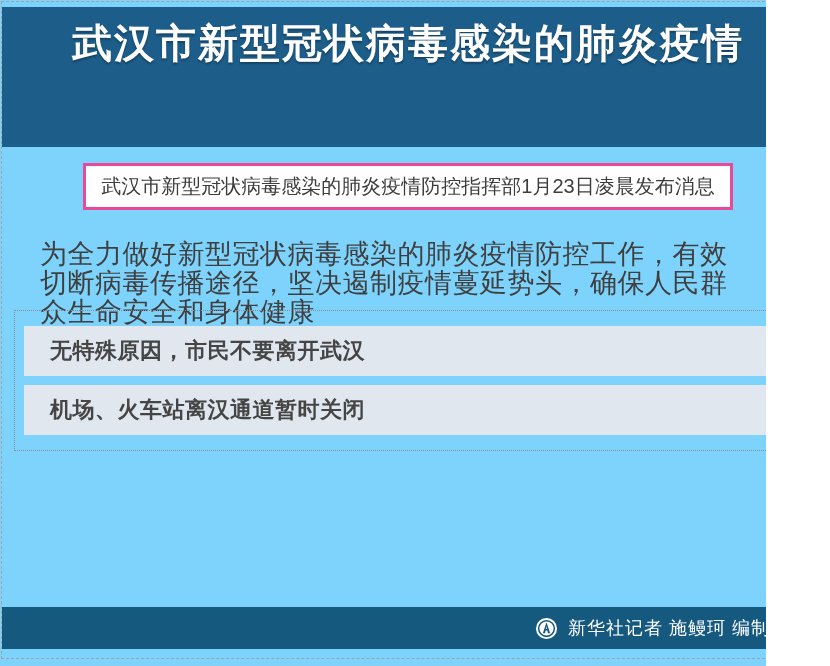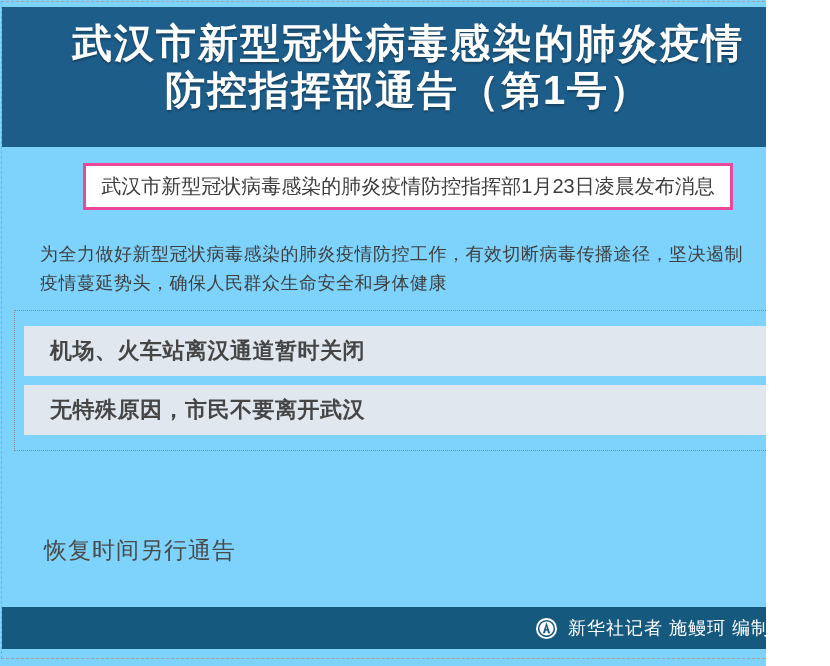--- a/index.html
+++ b/index.html
@@ -60,21 +60,21 @@
     padding:7px 15px;
     font-size:20px;
     color:#3d3d3d;
     white-space:nowrap;
   }
   
   .intro{
     position:absolute;
     left:38px; top:240px;
     width:706px;
-    font-size:18px;
+    font-size:27px;
     line-height:29px;
     color:#3f3f3f;
     letter-spacing:0.5px;
   }
   
   .measures-box{
     position:absolute;
     left:12px; top:310px;
     width:786px;
     border:1px dotted #8d8d8d;
@@ -130,35 +130,33 @@
 <body>
 
 <div class="page">
 
   <div class="outer-frame"></div>
 
   <div class="content">
 
     <div class="header">
       <div class="t">武汉市新型冠状病毒感染的肺炎疫情</div>
-      <div class="t">防控指挥部通告（第1号）</div>
     </div>
 
     <div class="banner-row">
       <div class="banner-box">武汉市新型冠状病毒感染的肺炎疫情防控指挥部1月23日凌晨发布消息</div>
     </div>
 
     <div class="intro">为全力做好新型冠状病毒感染的肺炎疫情防控工作，有效切断病毒传播途径，坚决遏制疫情蔓延势头，确保人民群众生命安全和身体健康</div>
 
     <div class="measures-box">
+      <div class="measure-bar">无特殊原因，市民不要离开武汉</div>
       <div class="measure-bar">机场、火车站离汉通道暂时关闭</div>
-      <div class="measure-bar">无特殊原因，市民不要离开武汉</div>
     </div>
 
-    <div class="resume-note">恢复时间另行通告</div>
 
     <div class="footer">
       <svg class="logo" viewBox="0 0 24 24">
         <circle cx="12" cy="12" r="11" fill="#ffffff"></circle>
         <circle cx="12" cy="12" r="8.2" fill="none" stroke="#15597f" stroke-width="1.6"></circle>
         <path d="M12 5.5 L15.8 17 L13.6 17 L12.8 14.2 L11.2 14.2 L10.4 17 L8.2 17 Z M12 9.4 L11.5 12.4 L12.5 12.4 Z" fill="#15597f"></path>
       </svg>
       <div class="credit">新华社记者 施鳗珂 编制</div>
     </div>
 

